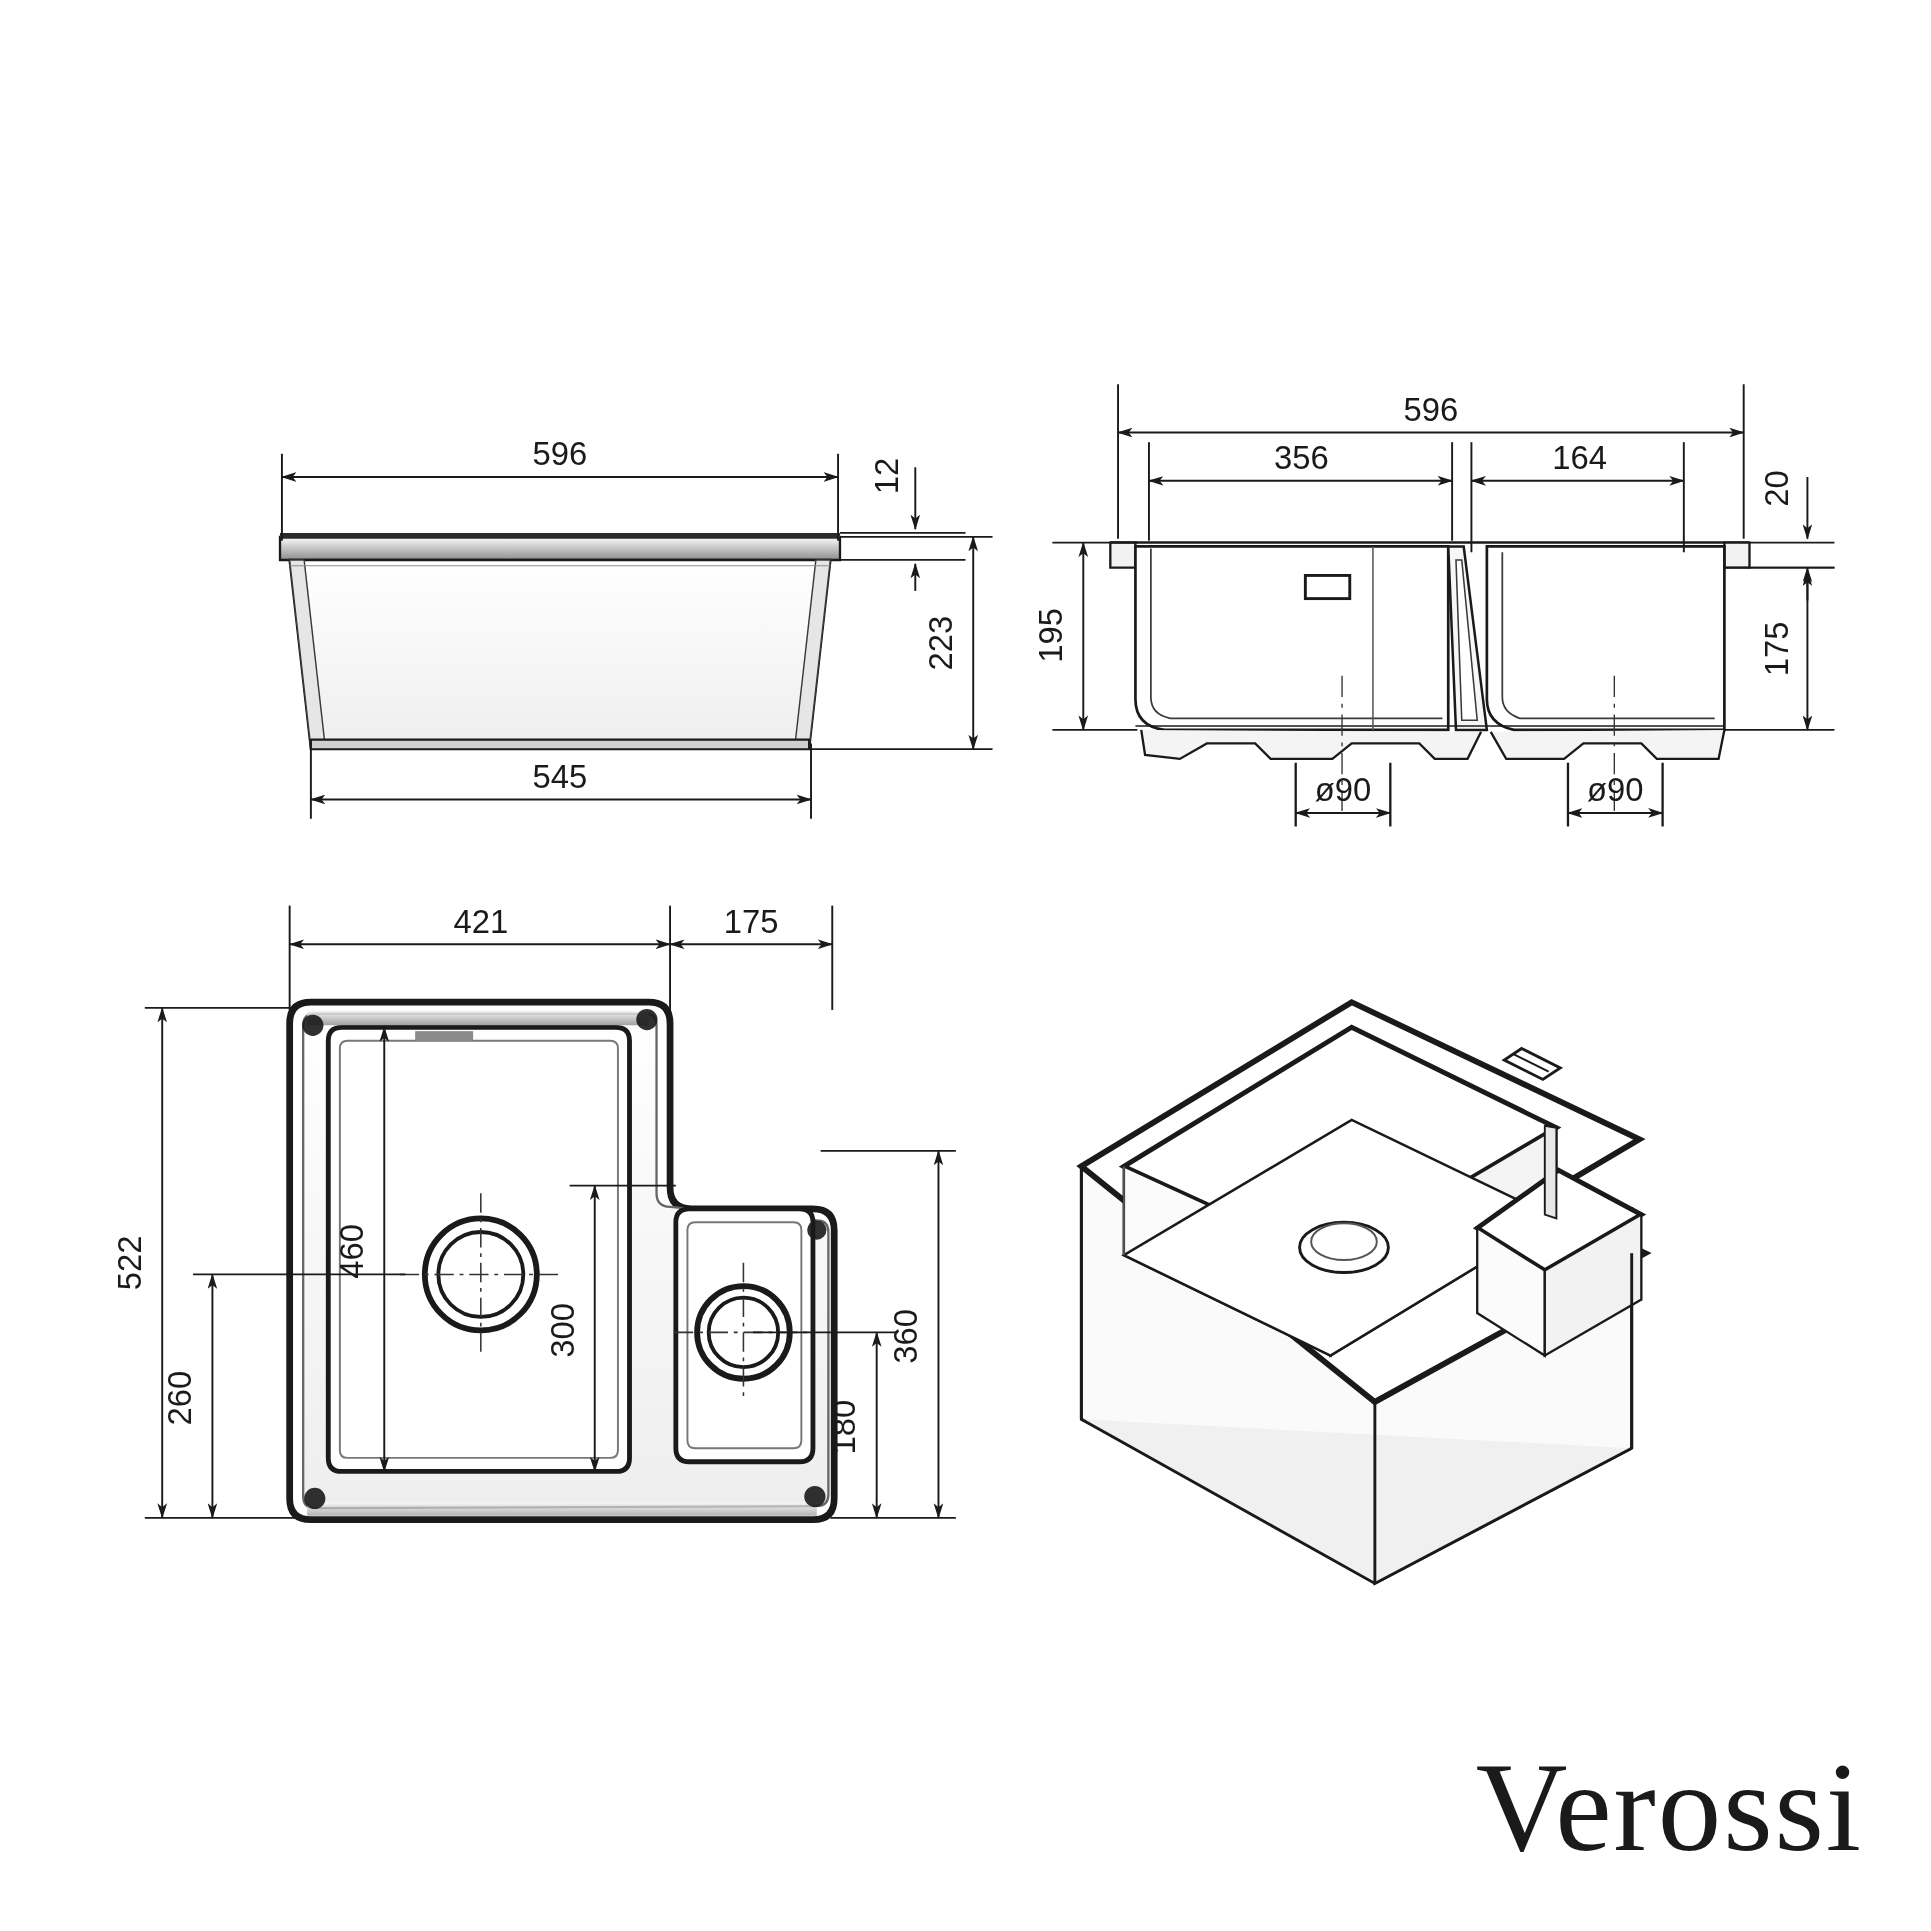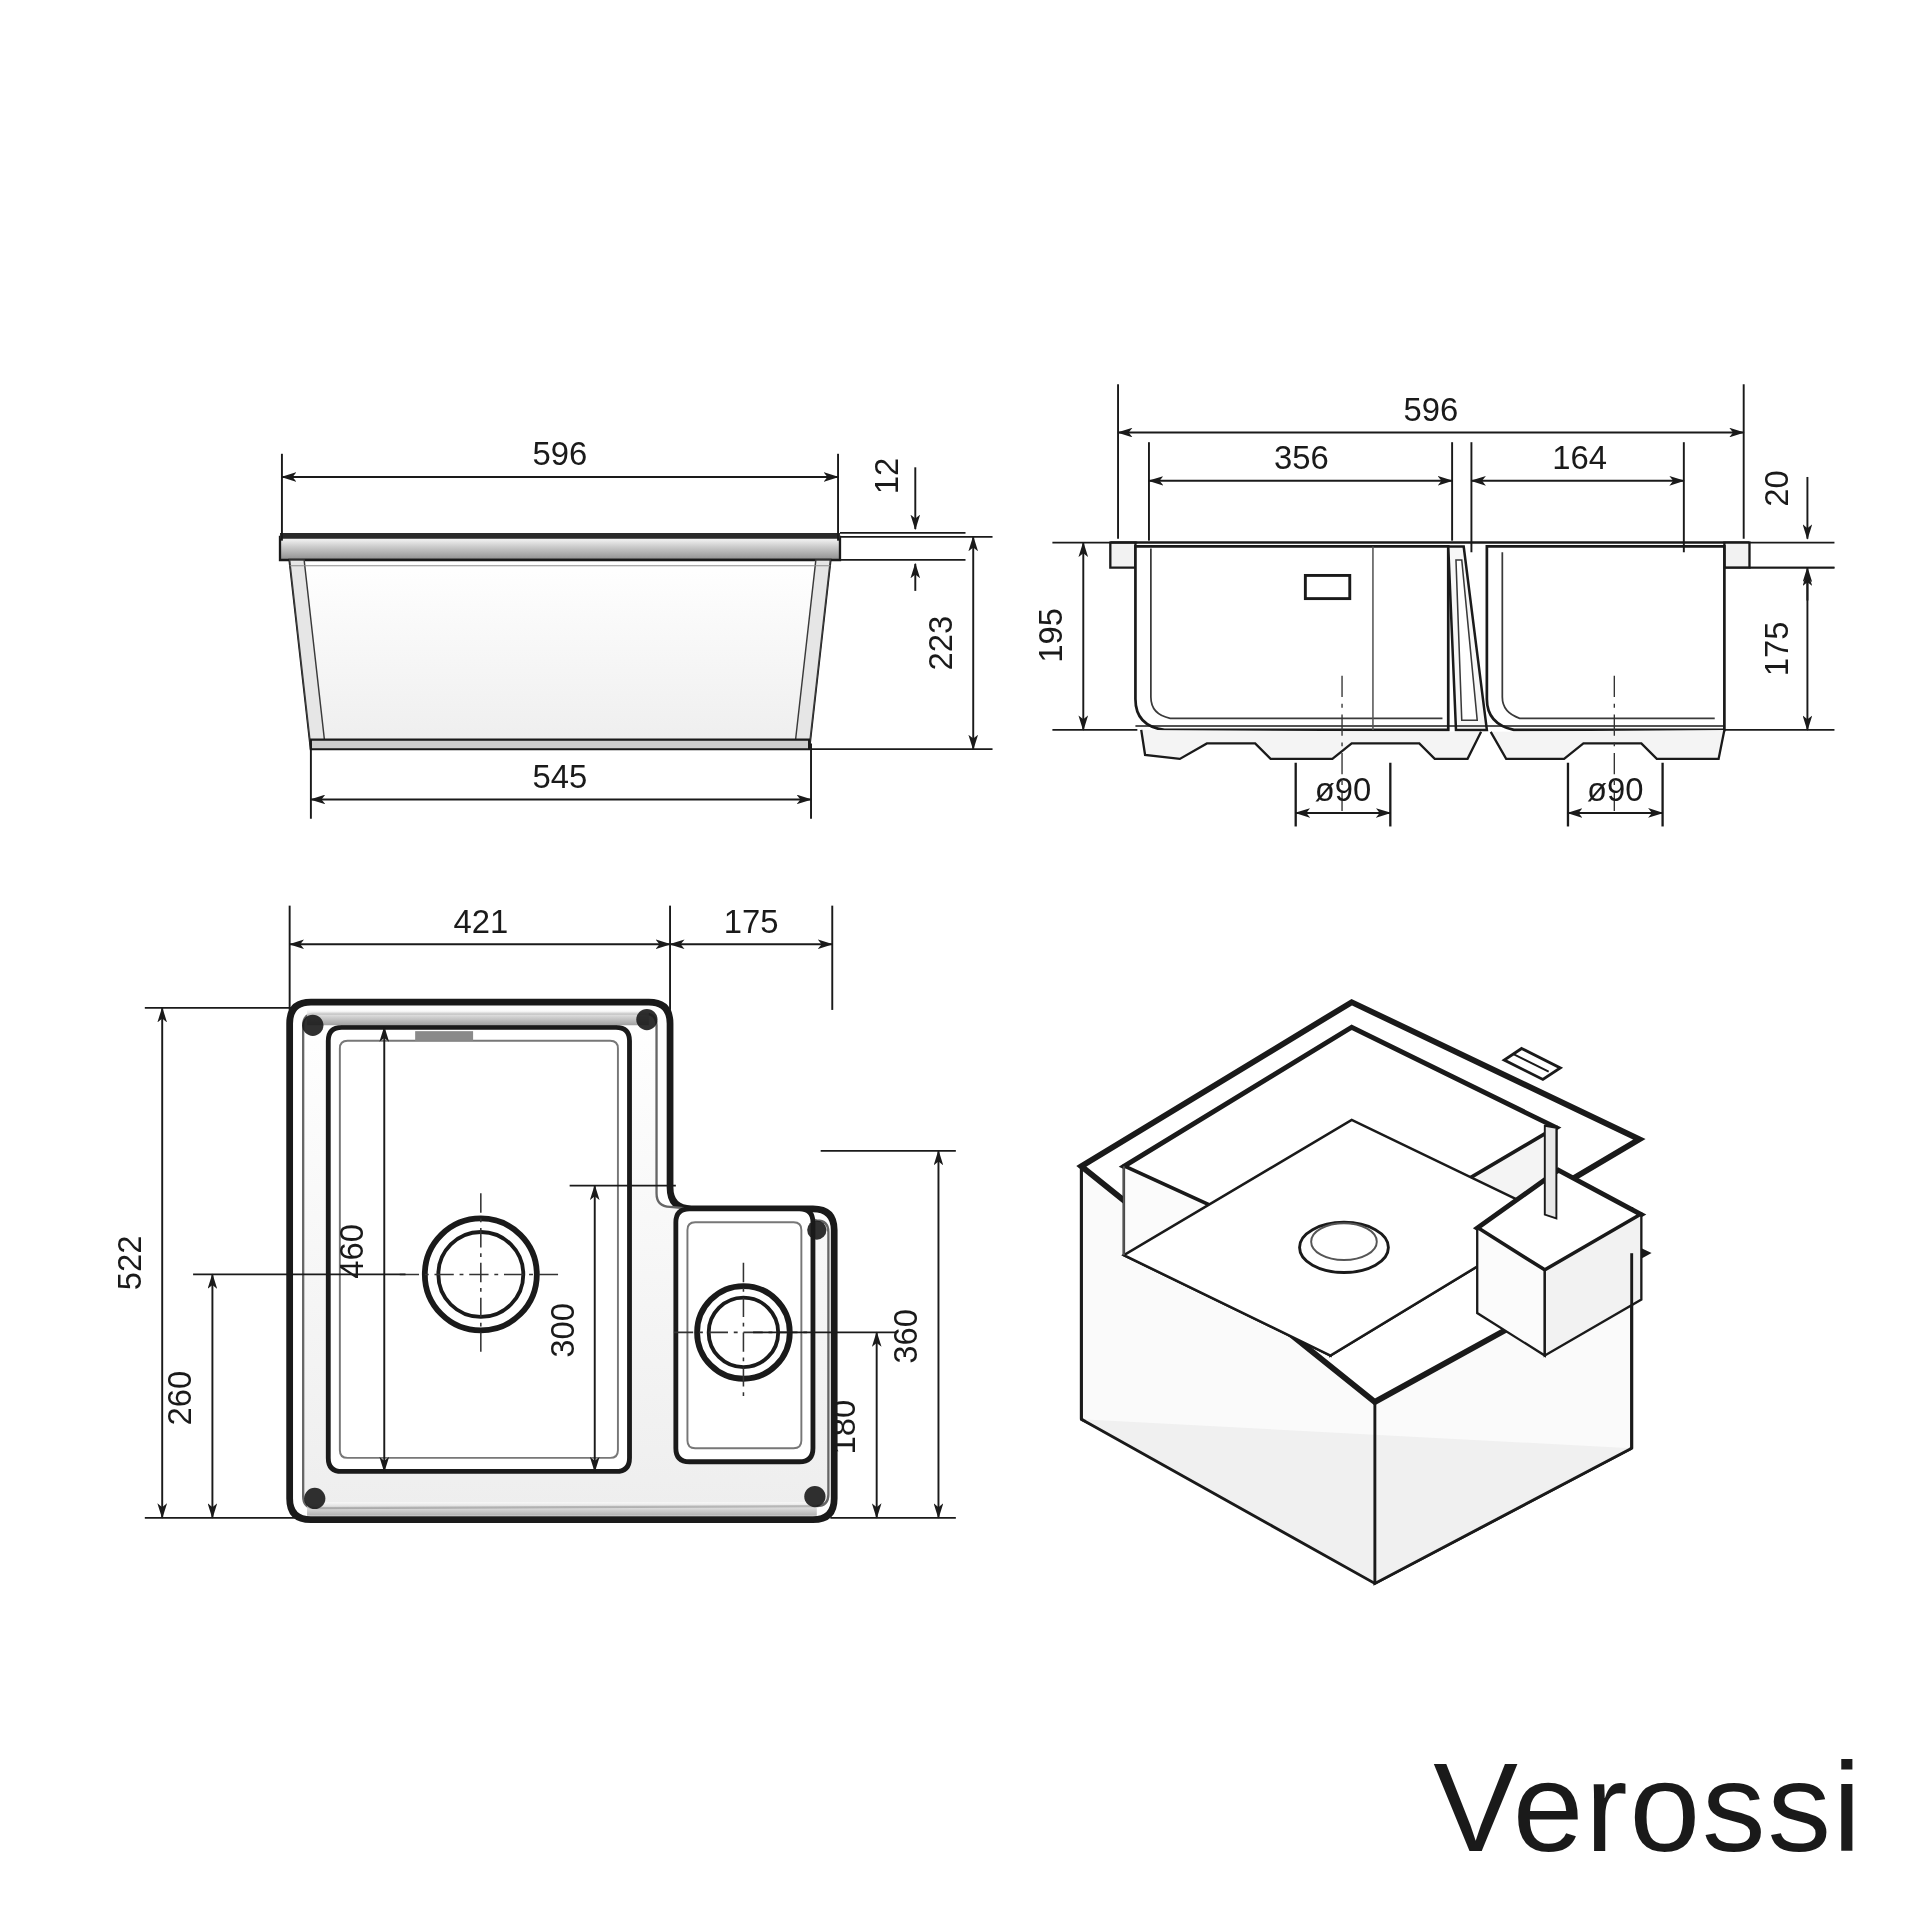--- a/index.html
+++ b/index.html
@@ -3,21 +3,21 @@
 <meta charset="utf-8">
 <style>
   html,body{margin:0;padding:0;background:#ffffff;}
   body{width:1931px;height:1931px;position:relative;overflow:hidden;
        font-family:"Liberation Sans",sans-serif;color:#111;}
   .stage{position:absolute;inset:0;}
   svg{position:absolute;left:0;top:0;width:1931px;height:1931px;}
   .logo{
     position:absolute;
     right:68px;bottom:60px;
-    font-family:Liberation Sans, sans-serif;
+    font-family:Liberation Serif, serif;
     font-size:127px;
     letter-spacing:1.9px;
     color:#1a1a1a;
     line-height:1;
     white-space:nowrap;
   }
 </style>
 </head>
 <body>
 

